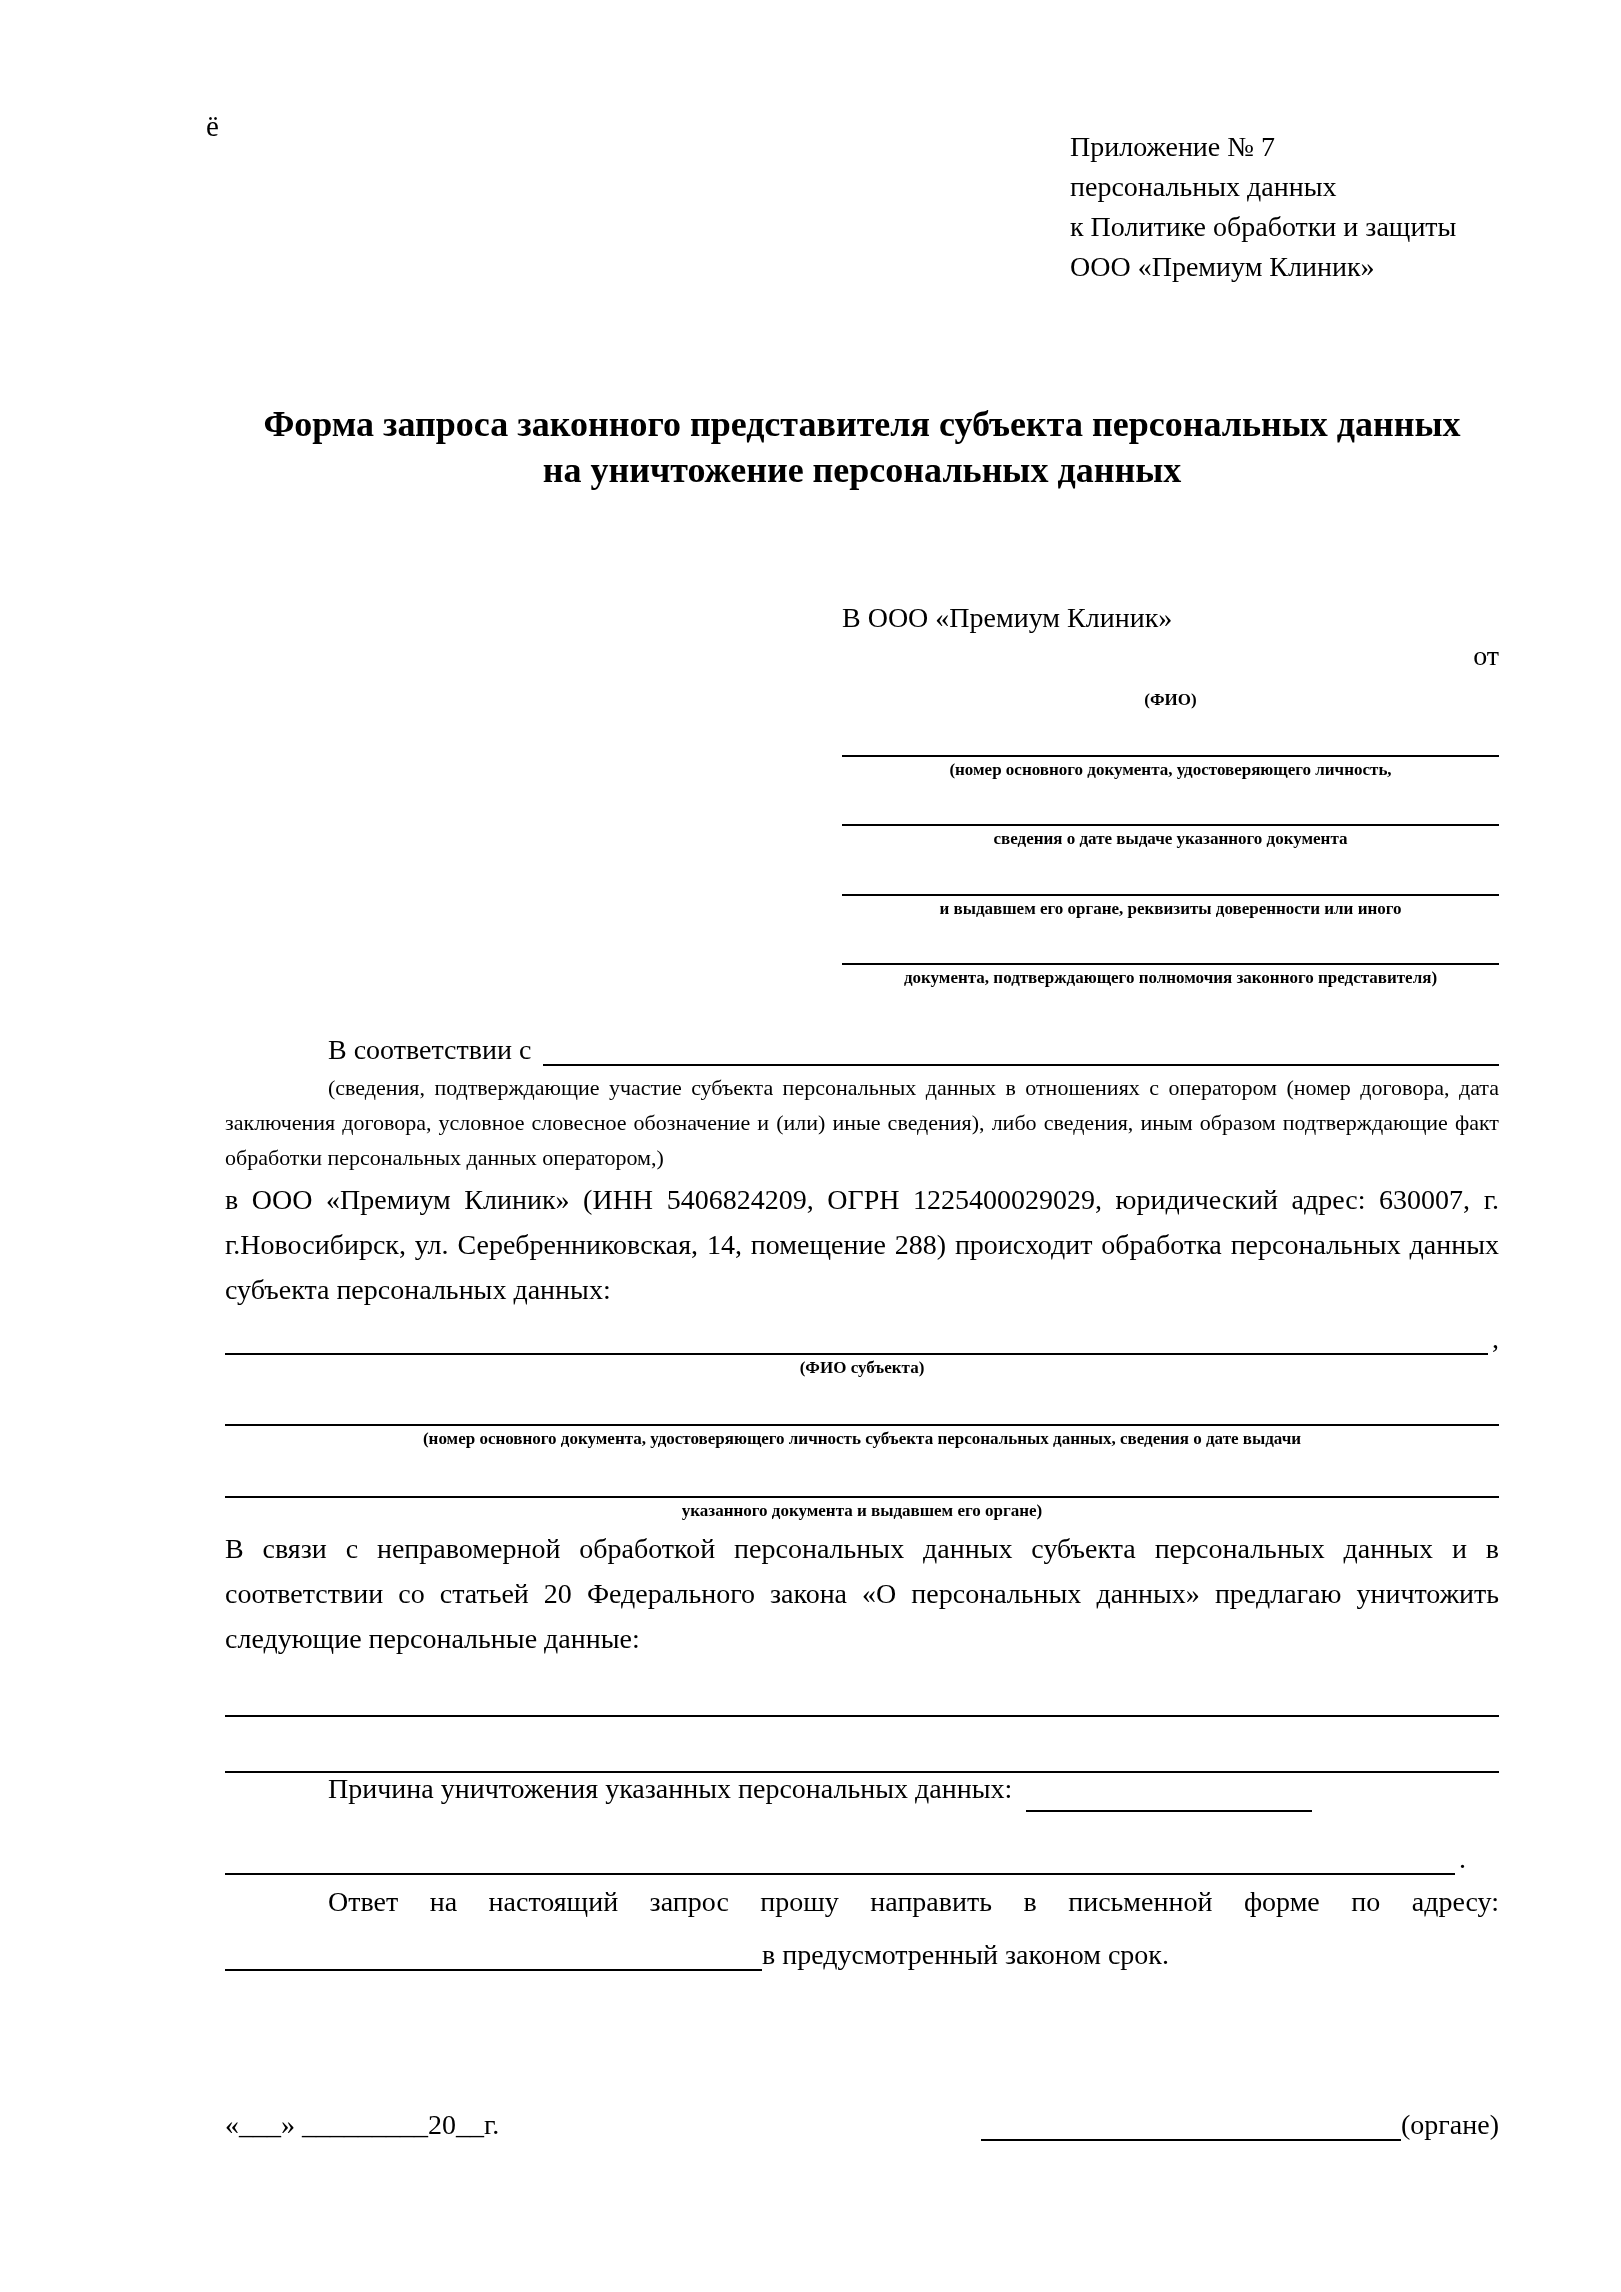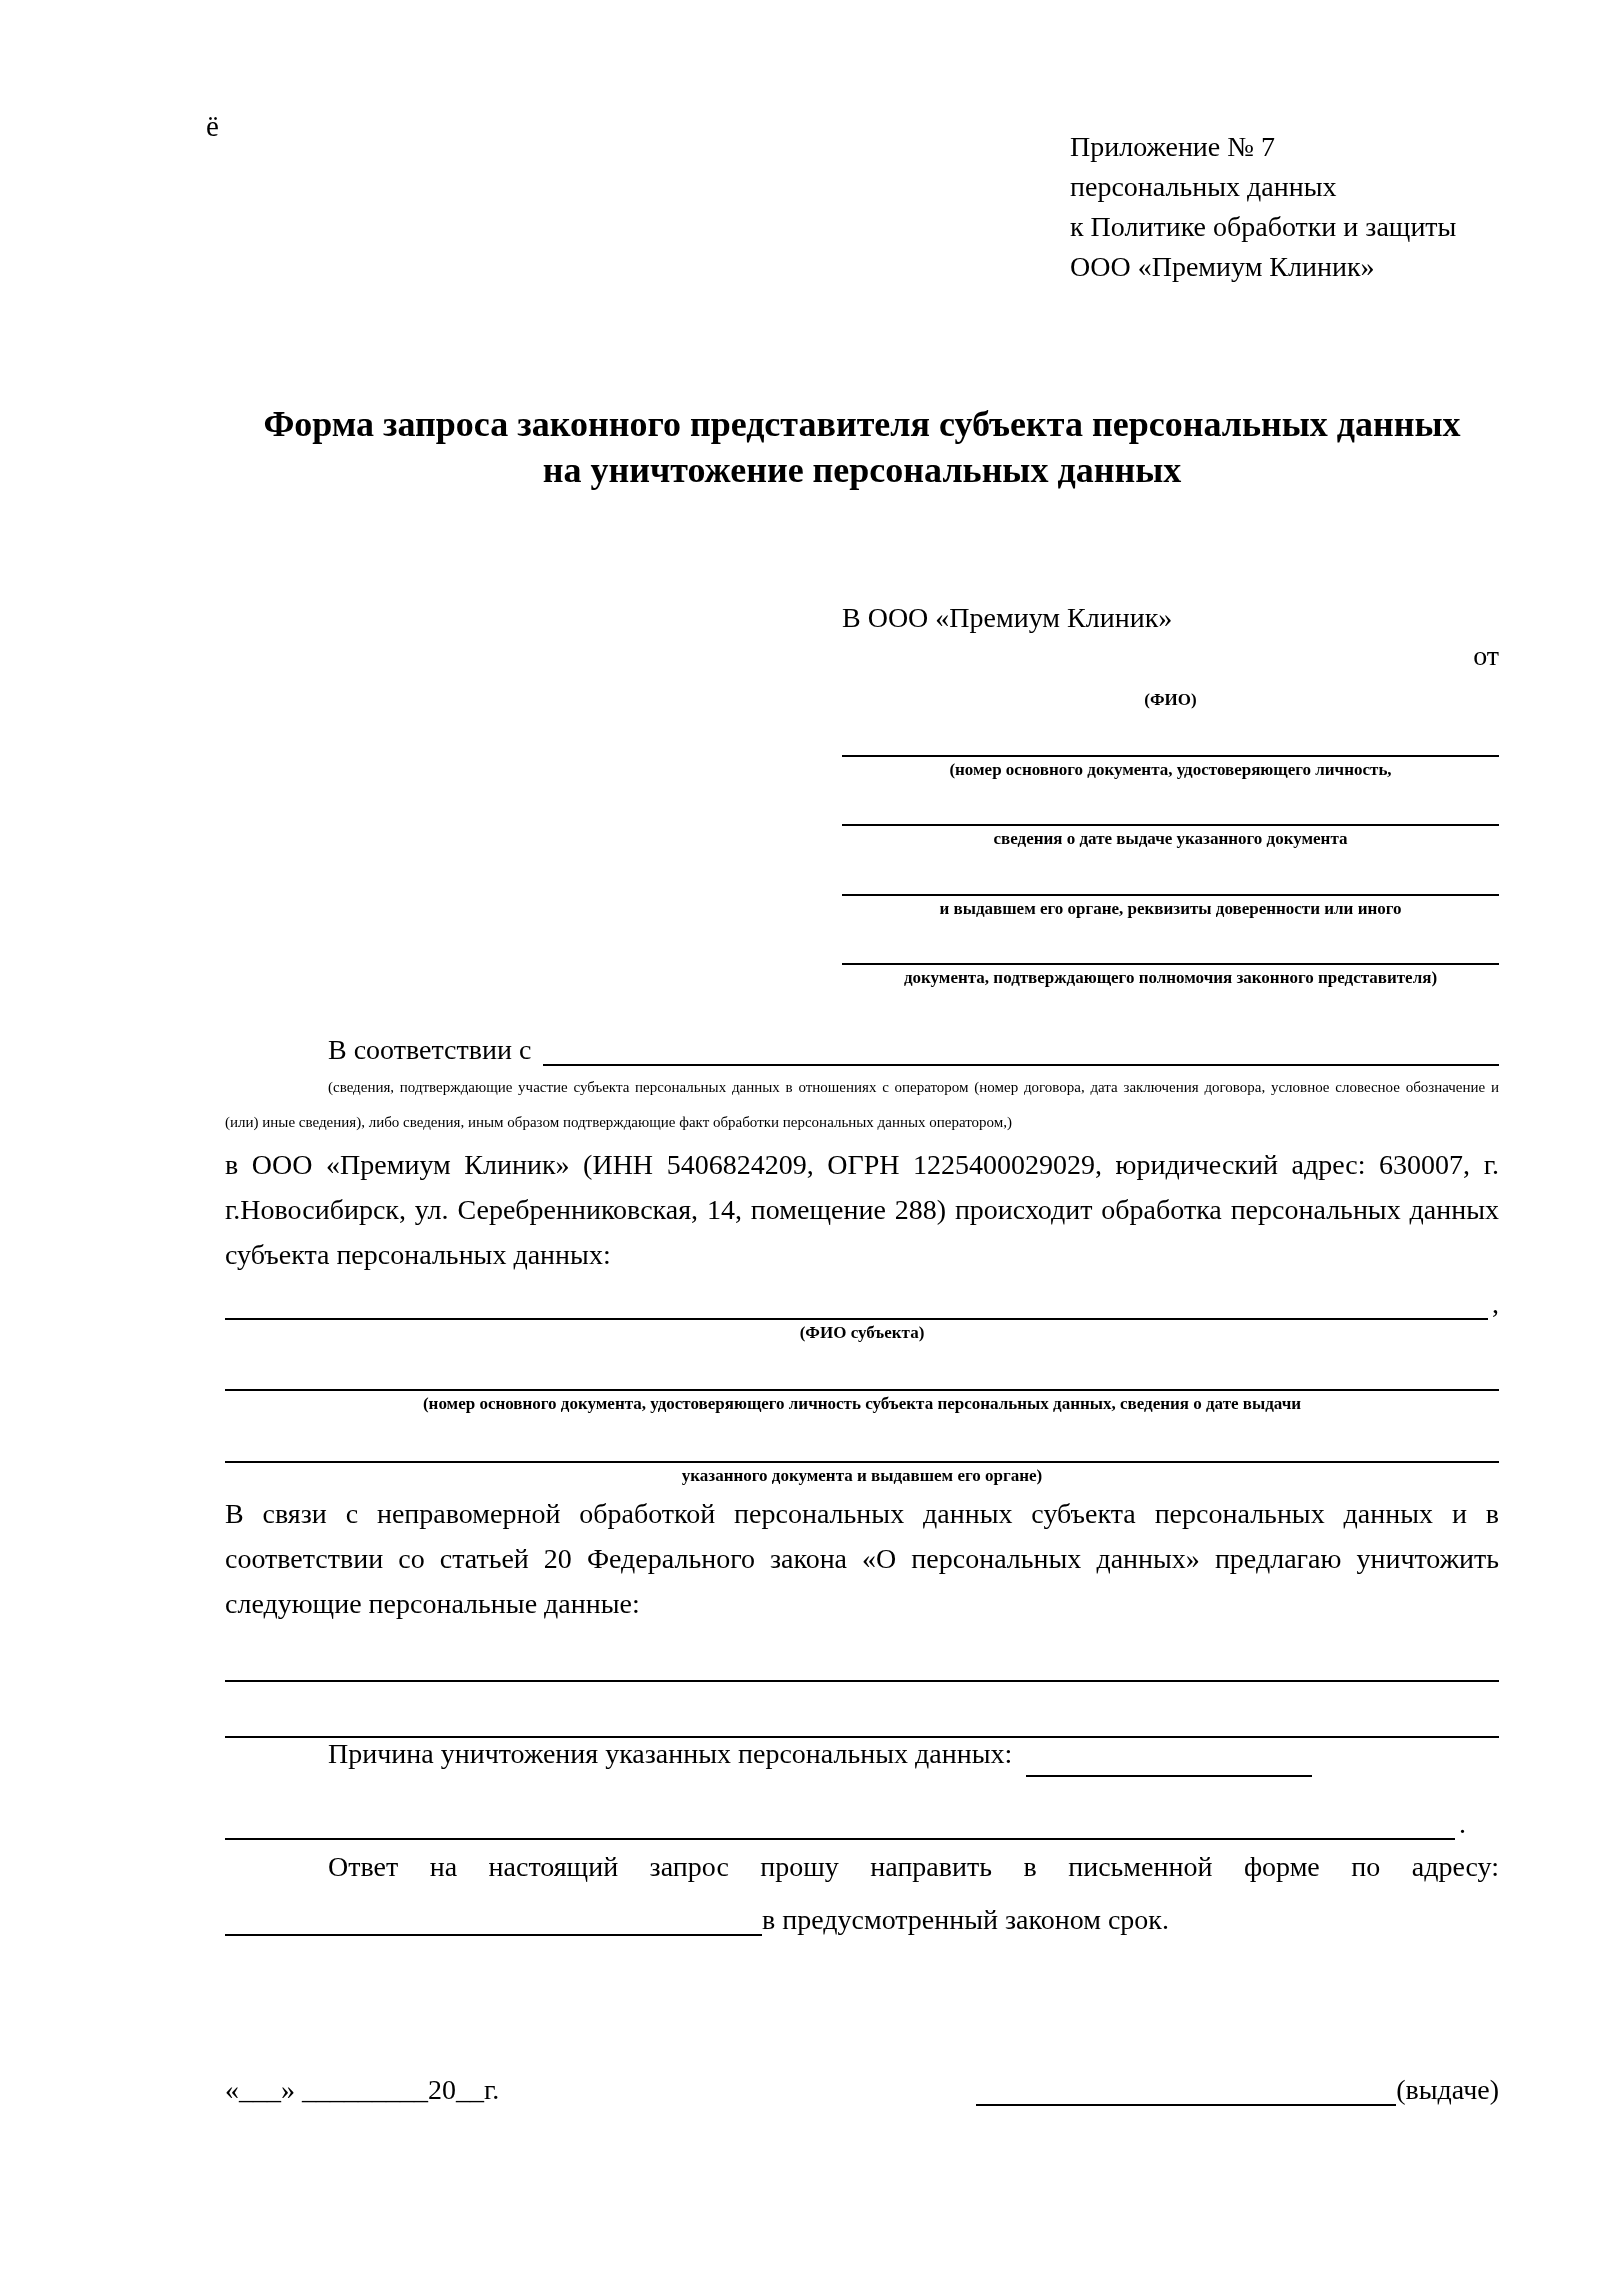--- a/index.html
+++ b/index.html
@@ -26,21 +26,21 @@
   .from-label { white-space:nowrap; }
   .fill { border-bottom:2.9px solid #000; }
   .from-fill { flex:1; margin-left:9.8px; height:37px; }
   .cap { font-size:17px; line-height:26.5px; text-align:center;font-weight:bold; }
   .u-line { height:43px; border-bottom:2.9px solid #000; }
 
   .main { font-size:28px; }
   .accord-row { display:flex; align-items:flex-end; height:51px; margin-top:23.5px; }
   .accord-label { padding-left:103px; white-space:nowrap; }
   .accord-fill { flex:1; margin-left:11.8px; height:39px; }
-  .note { font-size:15px; line-height:35px; text-align:justify; text-indent:103px; margin-top:3.9px; }
+  .note { font-size:22px; line-height:35px; text-align:justify; text-indent:103px; margin-top:3.9px; }
   .para { line-height:45px; text-align:justify; }
   .op-para { margin-top:2px; }
   .line-tail-row { display:flex; align-items:flex-end; height:43px; }
   .lt-fill { flex:1; height:39px; }
   .lt-tail { white-space:nowrap; padding-left:3.9px; }
   .full-cap-line { height:45px; border-bottom:2.9px solid #000; }
   .demand-para { margin-top:2px; }
   .blank-line { height:56px; border-bottom:2.9px solid #000; }
   .reason-row { display:flex; align-items:flex-start; height:53px; }
   .reason-label { padding-left:103px; white-space:nowrap; }
@@ -132,19 +132,19 @@
 
     <div class="tail-row">
       <span class="fill tail-fill"></span>
       <span class="tail-text">в предусмотренный законом срок.</span>
     </div>
 
     <div class="footer-row">
       <span class="date-blank">«___» _________20__г.</span>
       <span class="sig-group">
         <span class="fill sig-fill"></span>
-        <span class="sig-cap">(выдаче)</span>
+        <span class="sig-cap">(органе)</span>
       </span>
     </div>
 
   </div>
 </div>
 
 
 </body></html>

